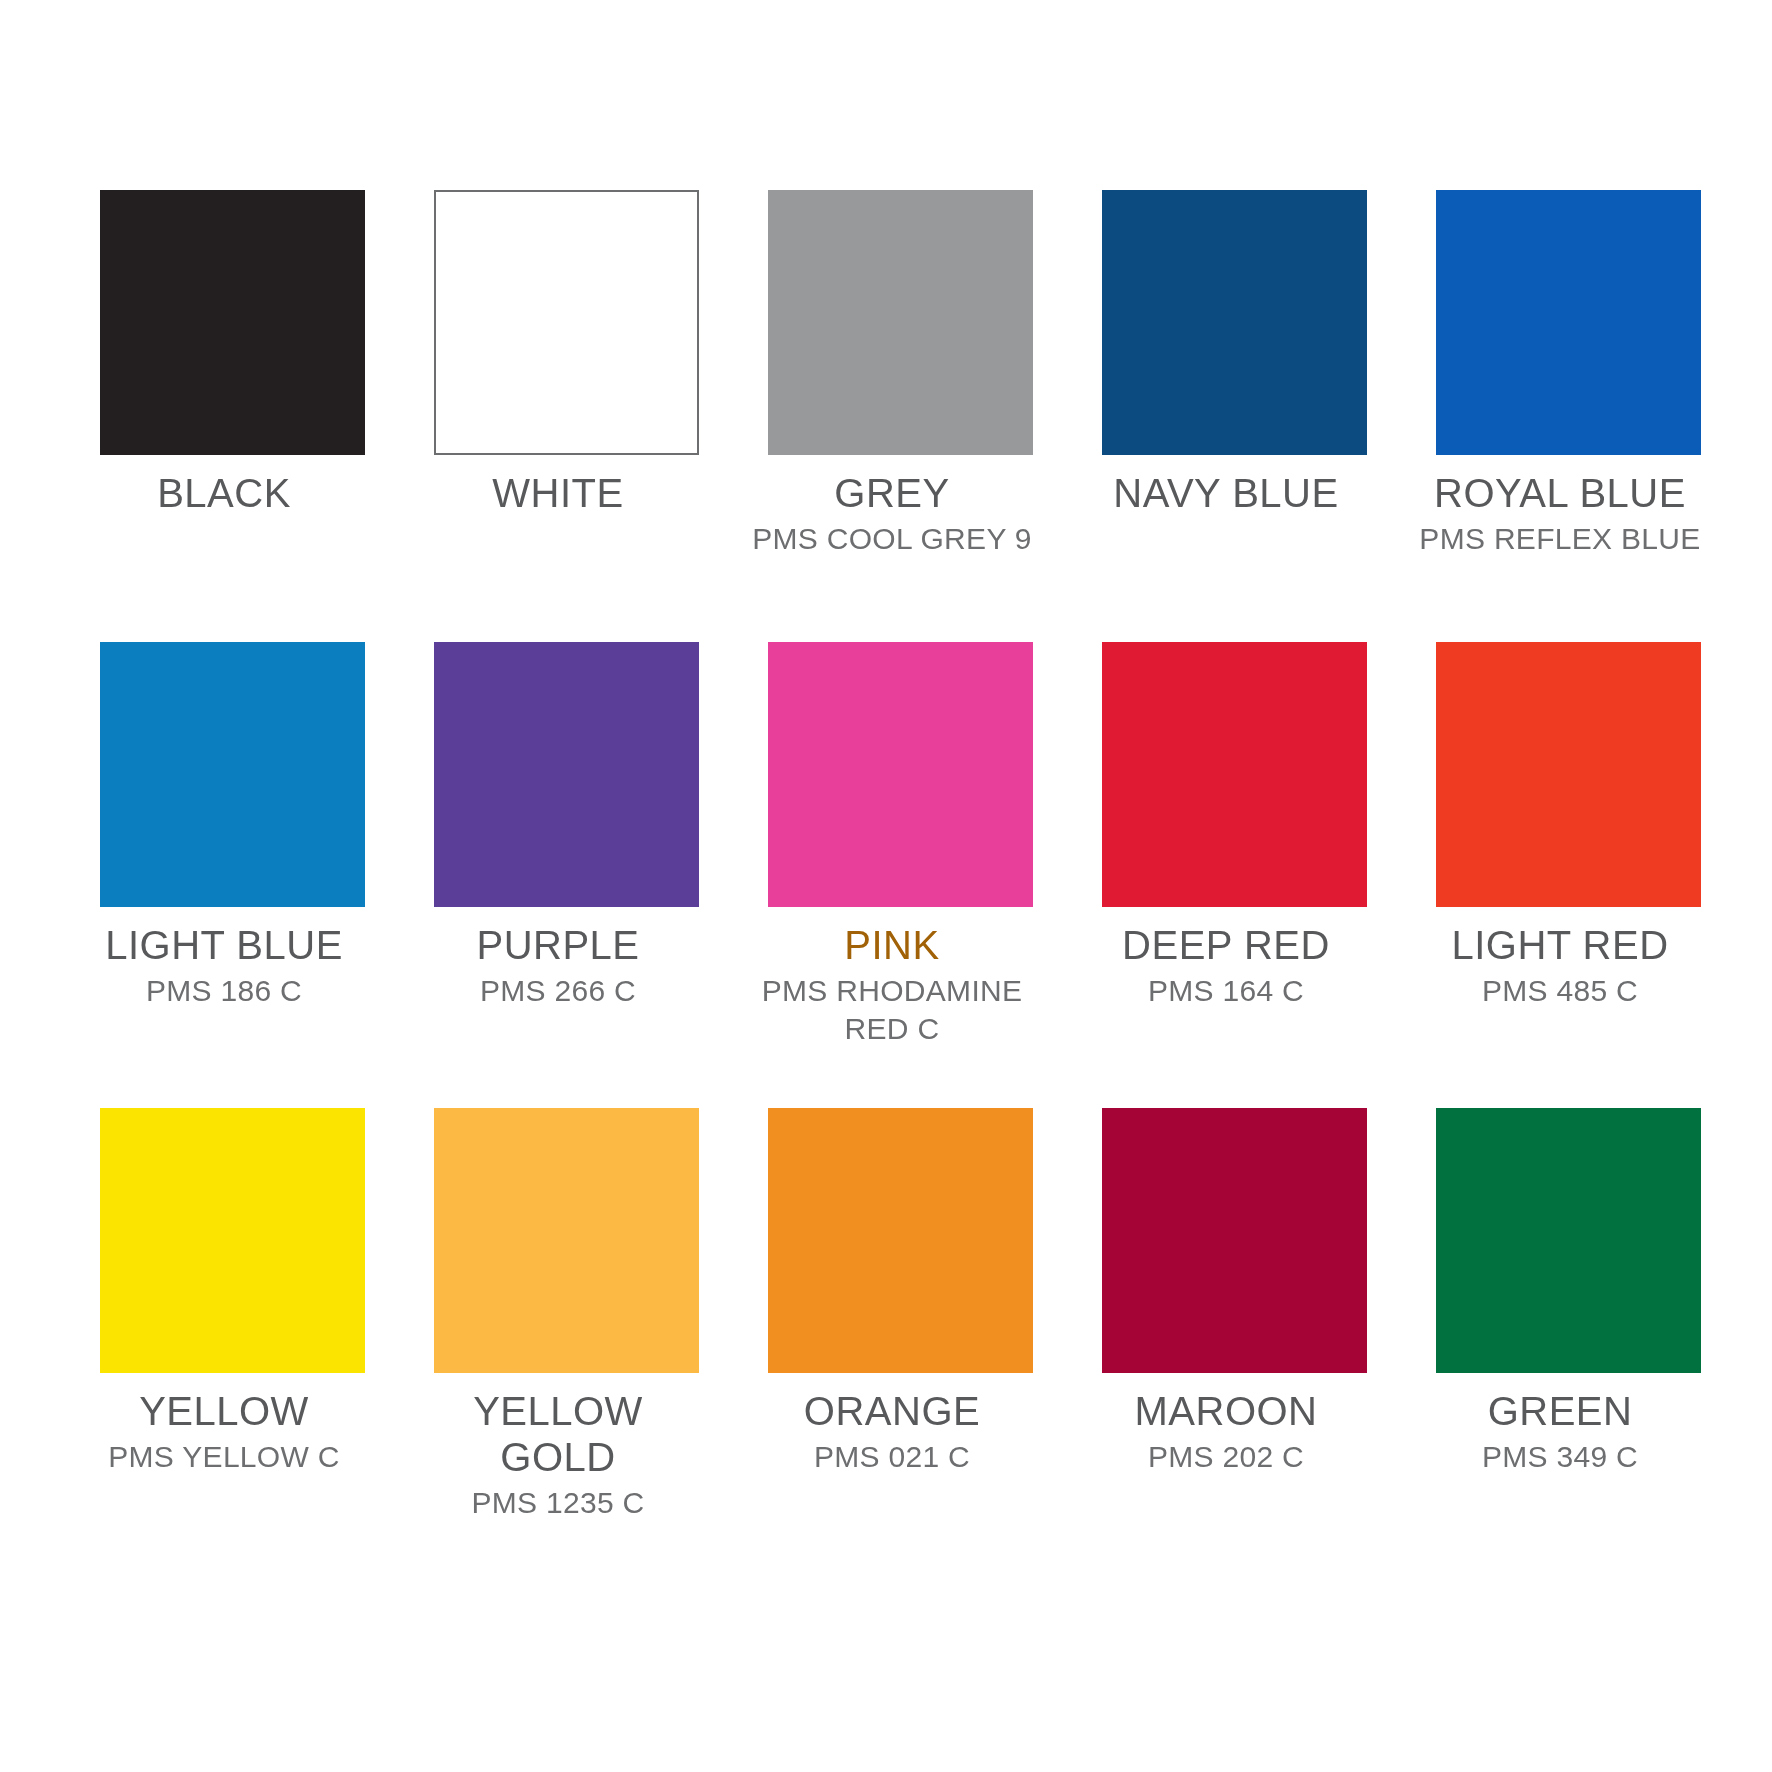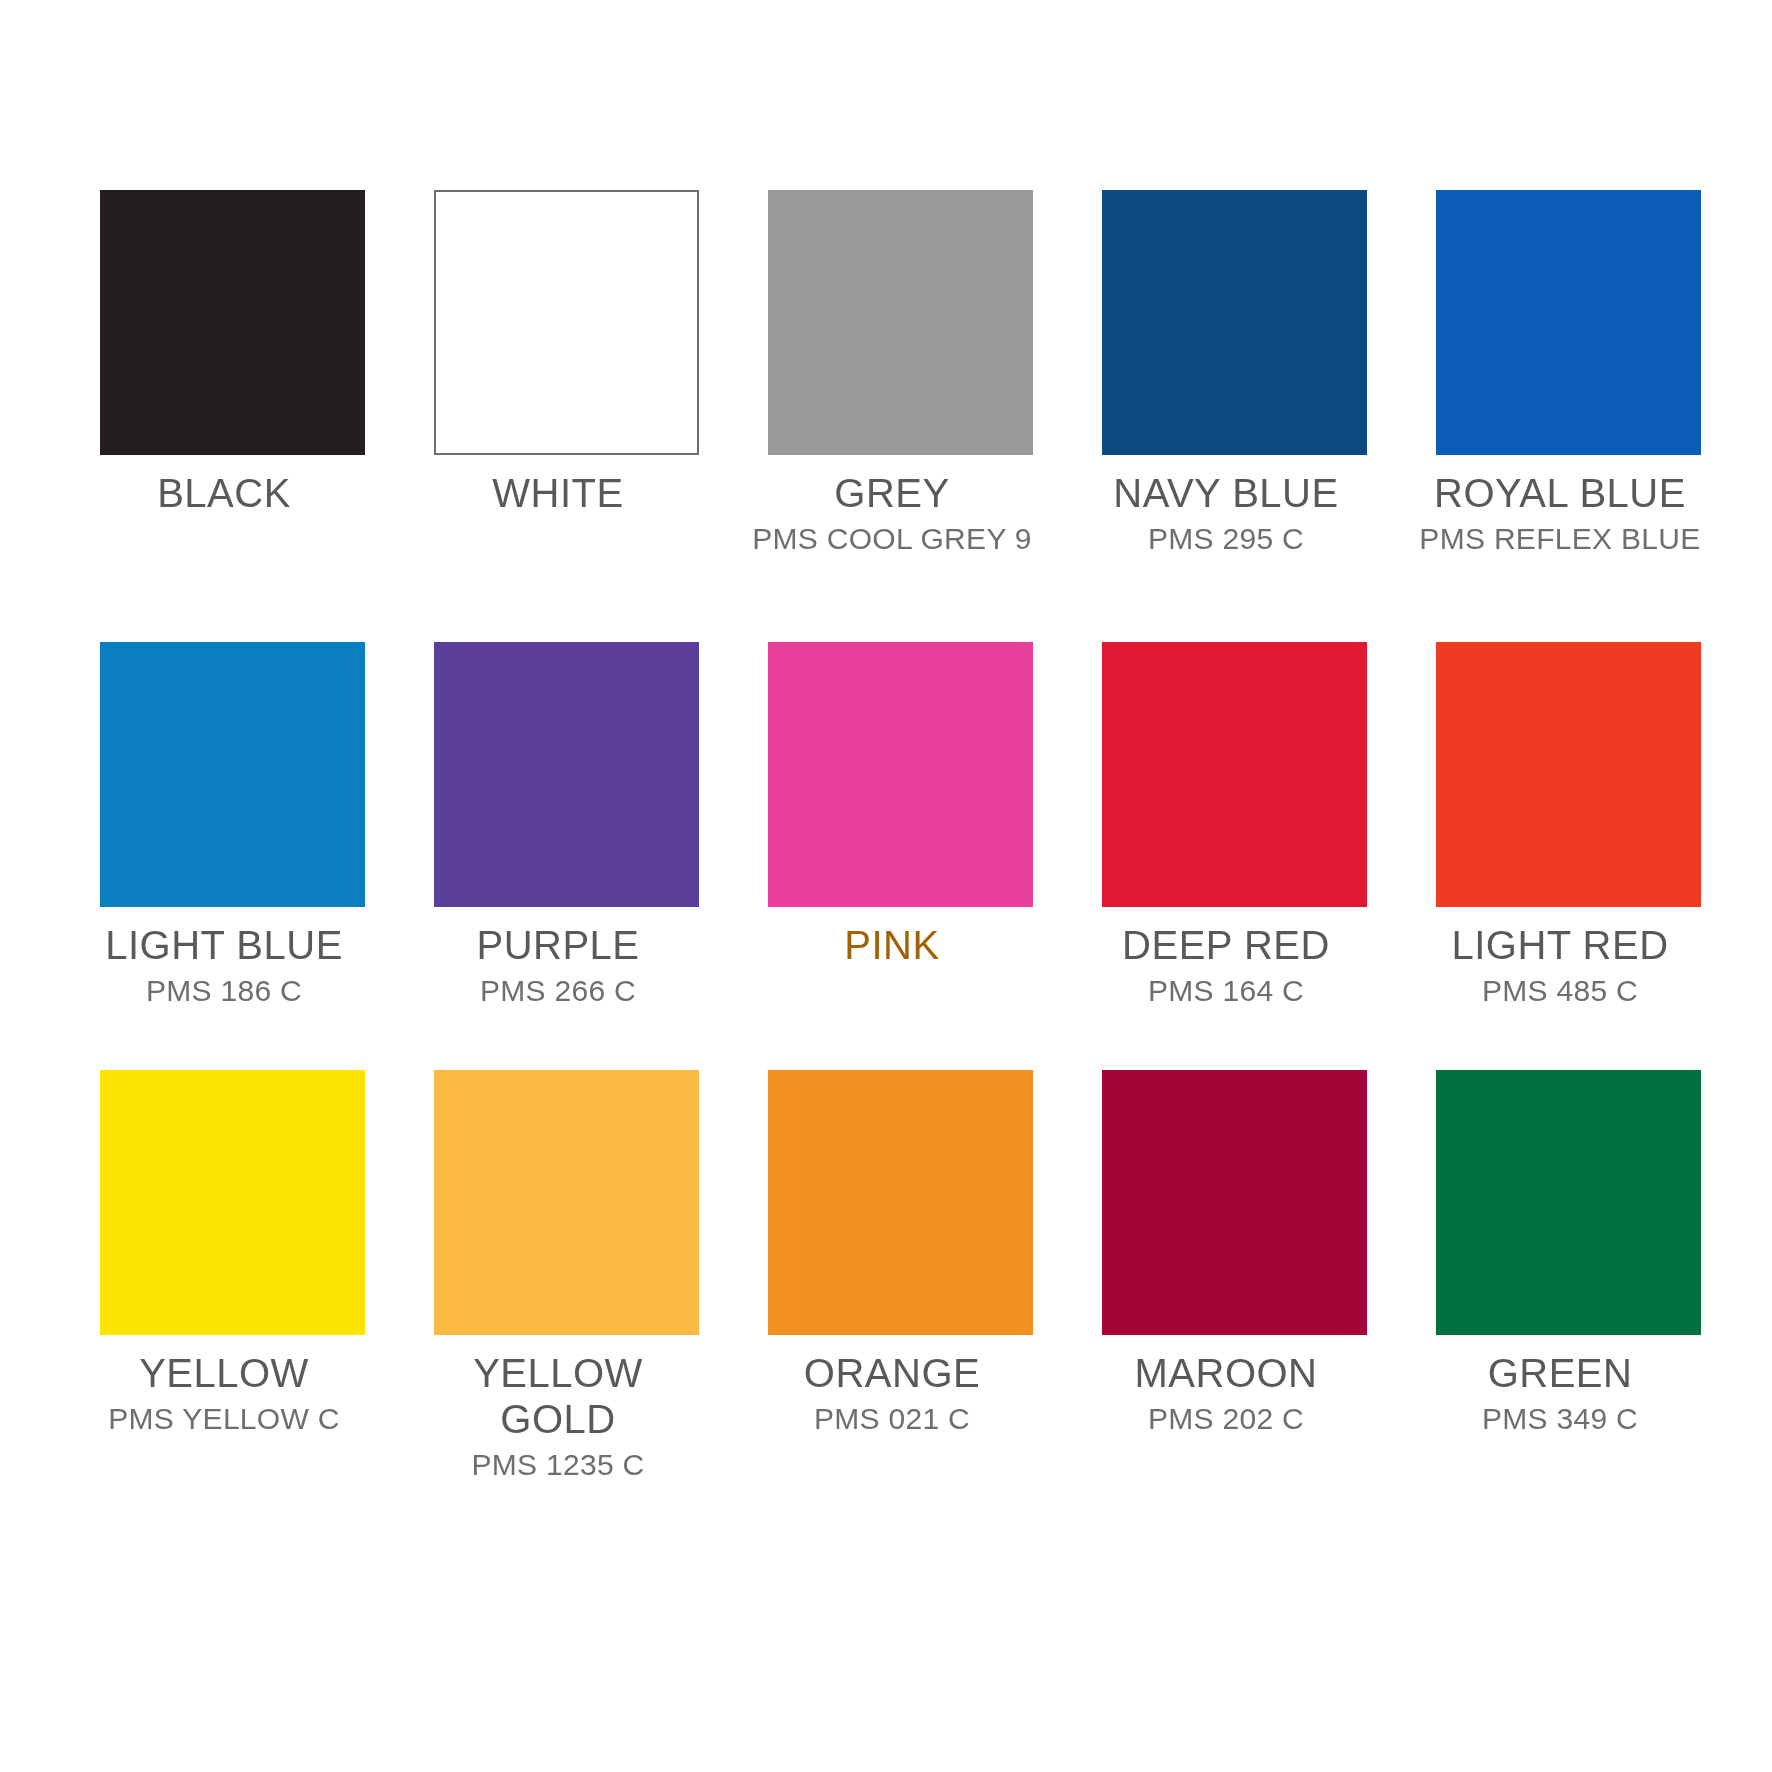--- a/index.html
+++ b/index.html
@@ -117,21 +117,20 @@
         <div class="swatch-caption">
           <div class="swatch-name" style="color: rgb(88, 89, 91);">GREY</div>
           <div class="swatch-pms" style="color: rgb(109, 110, 112);">PMS COOL GREY 9</div>
         </div>
       </div>
 
       <div class="swatch-cell">
         <div class="swatch-chip" style="background-color: rgb(11, 75, 127);"></div>
         <div class="swatch-caption">
           <div class="swatch-name" style="color: rgb(88, 89, 91);">NAVY BLUE</div>
-          <div class="swatch-pms" style="color: rgb(109, 110, 112);">PMS 295 C</div>
         </div>
       </div>
 
       <div class="swatch-cell">
         <div class="swatch-chip" style="background-color: rgb(10, 92, 182);"></div>
         <div class="swatch-caption">
           <div class="swatch-name" style="color: rgb(88, 89, 91);">ROYAL BLUE</div>
           <div class="swatch-pms" style="color: rgb(109, 110, 112);">PMS REFLEX BLUE</div>
         </div>
       </div>
@@ -151,20 +150,22 @@
         <div class="swatch-caption">
           <div class="swatch-name" style="color: rgb(88, 89, 91);">PURPLE</div>
           <div class="swatch-pms" style="color: rgb(109, 110, 112);">PMS 266 C</div>
         </div>
       </div>
 
       <div class="swatch-cell">
         <div class="swatch-chip" style="background-color: rgb(232, 64, 154);"></div>
         <div class="swatch-caption">
           <div class="swatch-name" style="color: #a16207;">PINK</div>
+          <div class="swatch-pms" style="color: rgb(109, 110, 112);">PMS RHODAMINE
+RED C</div>
         </div>
       </div>
 
       <div class="swatch-cell">
         <div class="swatch-chip" style="background-color: rgb(224, 26, 50);"></div>
         <div class="swatch-caption">
           <div class="swatch-name" style="color: rgb(88, 89, 91);">DEEP RED</div>
           <div class="swatch-pms" style="color: rgb(109, 110, 112);">PMS 164 C</div>
         </div>
       </div>

